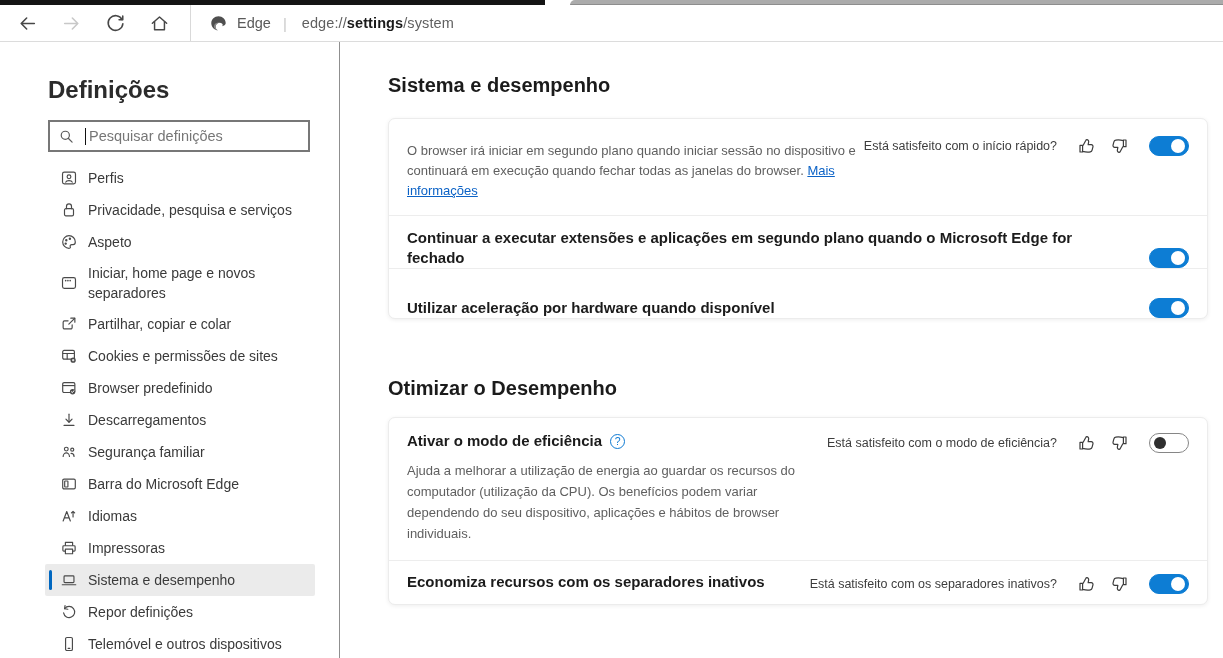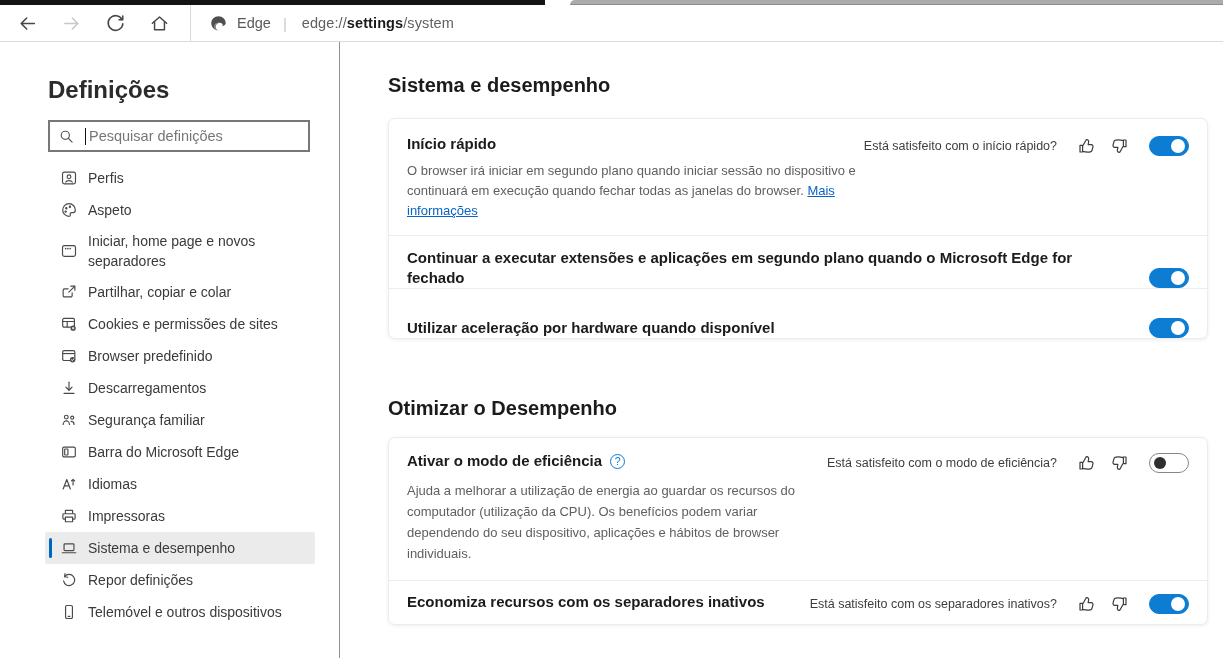--- a/index.html
+++ b/index.html
@@ -136,20 +136,29 @@
             <rect x="2.8" y="3.5" width="14.4" height="13" rx="2"></rect>
             <circle cx="10" cy="8.7" r="2.1"></circle>
             <path d="M6.4 14.6c.7-2.2 6.5-2.2 7.2 0"></path>
           </svg>
         </span>
       <span class="lbl">Perfis</span>
     </div>
     <div class="nav-item">
       <span class="nav-icon">
           <svg width="18" height="18" viewBox="0 0 20 20" fill="none" stroke="#4a4a4a" stroke-width="1.3" stroke-linecap="round" stroke-linejoin="round">
+            <rect x="5" y="8.5" width="10" height="8" rx="1.5"></rect>
+            <path d="M7.2 8.5 V6 a2.8 2.8 0 0 1 5.6 0 v2.5"></path>
+          </svg>
+        </span>
+      <span class="lbl">Privacidade, pesquisa e serviços</span>
+    </div>
+    <div class="nav-item">
+      <span class="nav-icon">
+          <svg width="18" height="18" viewBox="0 0 20 20" fill="none" stroke="#4a4a4a" stroke-width="1.3" stroke-linecap="round" stroke-linejoin="round">
             <path d="M10 3a7 7 0 1 0 0 14c1.5 0 1.8-1 1.4-1.8-.5-1 .2-2.2 1.6-2.2h1.5c1.4 0 2.5-1.3 2.5-3C17 6 13.9 3 10 3z"></path>
             <circle cx="7" cy="8" r="0.7" fill="#4a4a4a"></circle>
             <circle cx="11" cy="6.3" r="0.7" fill="#4a4a4a"></circle>
             <circle cx="6.3" cy="11.8" r="0.7" fill="#4a4a4a"></circle>
           </svg>
         </span>
       <span class="lbl">Aspeto</span>
     </div>
     <div class="nav-item two">
       <span class="nav-icon">
@@ -272,21 +281,20 @@
 </aside>
 
 <div class="vdivider"></div>
 
 <main class="content">
   <h2 class="section-title">Sistema e desempenho</h2>
 
   <section class="card">
     <div class="row pad-lg">
       <div class="row-main">
-        <div class="row-title">Início rápido</div>
         <div class="row-desc" style="max-width:505px;">
           <span>O browser irá iniciar em segundo plano quando iniciar sessão no dispositivo e continuará em execução quando fechar todas as janelas do browser. </span><a>Mais informações</a>
         </div>
       </div>
       <div class="row-ctrl ctrl-top">
         <span class="feedback">Está satisfeito com o início rápido?</span>
         <button class="thumb">
             <svg width="20" height="20" viewBox="0 0 20 20" fill="none" stroke="#3c3c3c" stroke-width="1.2" stroke-linejoin="round">
               <path d="M3 9.3h2.6V16H3zM5.6 15.4c3.2.8 5.8.9 7.8.4.9-.2 1.5-.9 1.7-1.7l.85-3.3c.3-1.1-.5-2.1-1.6-2.1h-3.2l.5-2.9c.2-1.1-.6-2.1-1.7-2.1-.5 0-1 .3-1.2.8l-2.7 5"></path>
             </svg>

